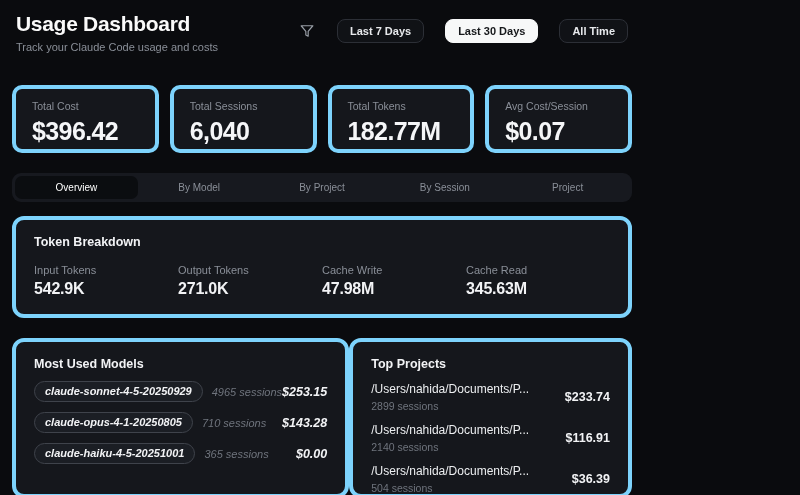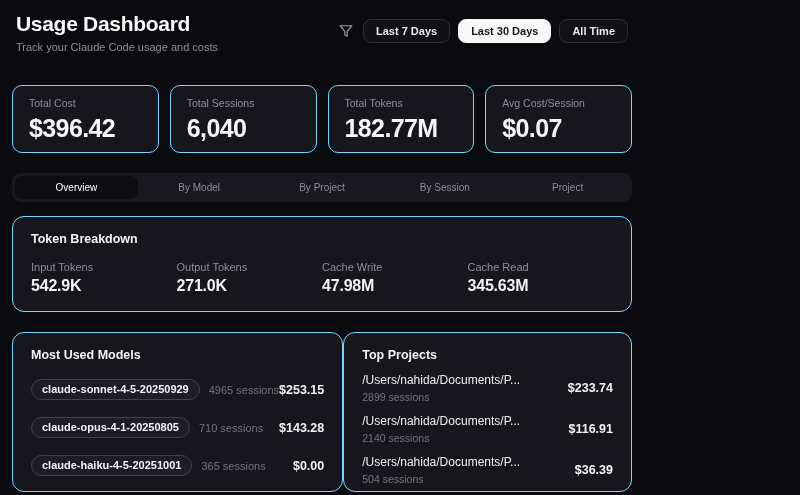--- a/index.html
+++ b/index.html
@@ -31,21 +31,21 @@
     color: #fafafa;
   }
   .page-subtitle {
     font-size: 11px;
     color: #8a8f98;
     margin-top: 5px;
   }
   .header-controls {
     display: flex;
     align-items: center;
-    gap: 8px;
+    gap: 21px;
     margin-top: 7px;
   }
   .filter-icon-wrap {
     display: flex;
     align-items: center;
     color: #9aa0a8;
     margin-right: 2px;
   }
   .range-btn {
     font-family: "Liberation Sans", sans-serif;
@@ -67,21 +67,21 @@
 
   
   .stats-row {
     display: grid;
     grid-template-columns: repeat(4, 1fr);
     gap: 11px;
     margin-top: 32px;
   }
   .card {
     background: #15171c;
-    border: 1px solid #7dd3fc;
+    border: 4px solid #7dd3fc;
     border-radius: 10px;
   }
   .stat-card { padding: 11px 16px 12px 16px; height: 68px; }
   .stat-label { font-size: 10.5px; color: #8a8f98; }
   .stat-value {
     font-size: 25px;
     font-weight: bold;
     letter-spacing: -0.6px;
     margin-top: 5px;
     color: #f5f6f8;
@@ -143,21 +143,22 @@
   }
   .list-card {
     border-radius: 12px;
     padding: 15px 18px 16px 18px;
     height: 160px;
   }
 
   .model-row {
     display: flex;
     align-items: center;
-    margin-top: 17px;
+    margin-top: 10px;
+    font-style: italic;
   }
   .model-row:first-of-type { margin-top: 13px; }
   .model-pill {
     border: 1px solid #3f434b;
     background: #1b1e24;
     border-radius: 999px;
     padding: 3px 10px 4px 10px;
     font-size: 11px;
     font-weight: bold;
     color: #f2f3f5;

